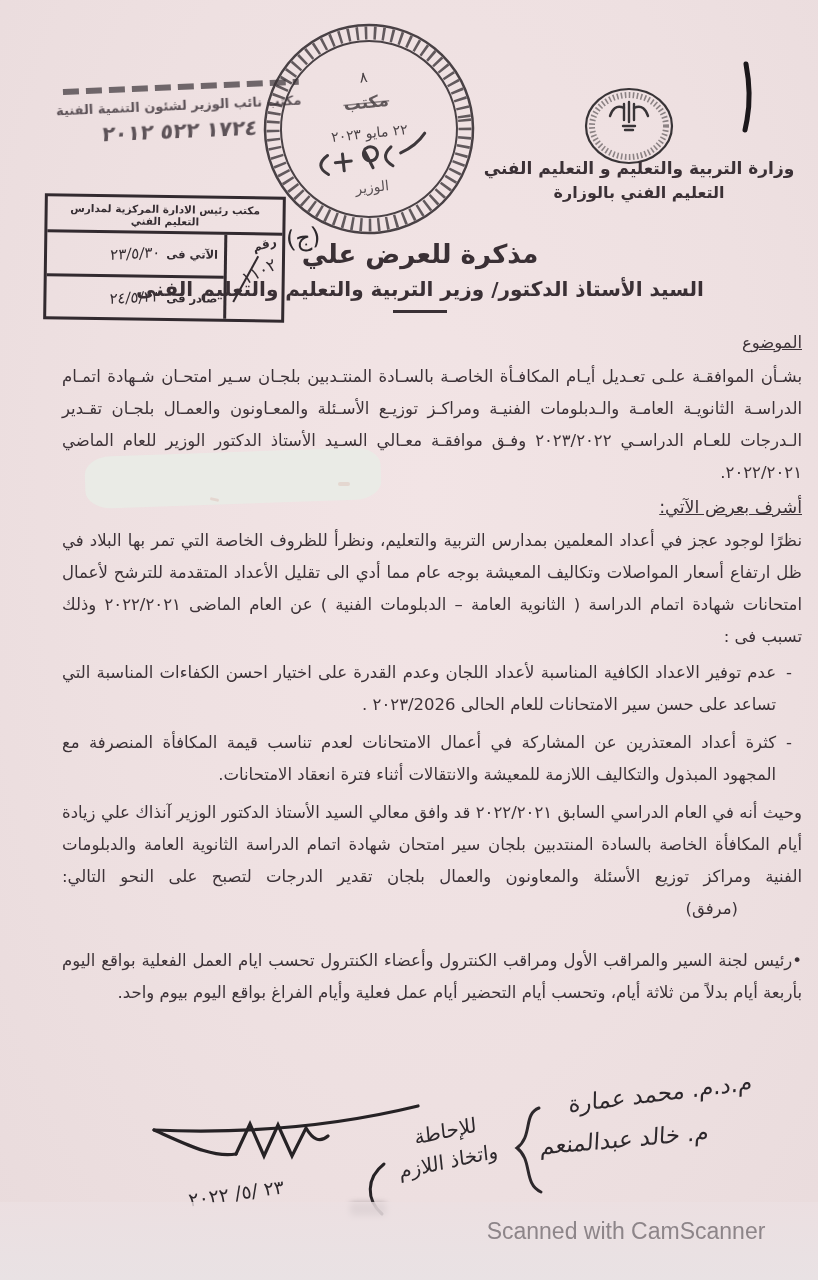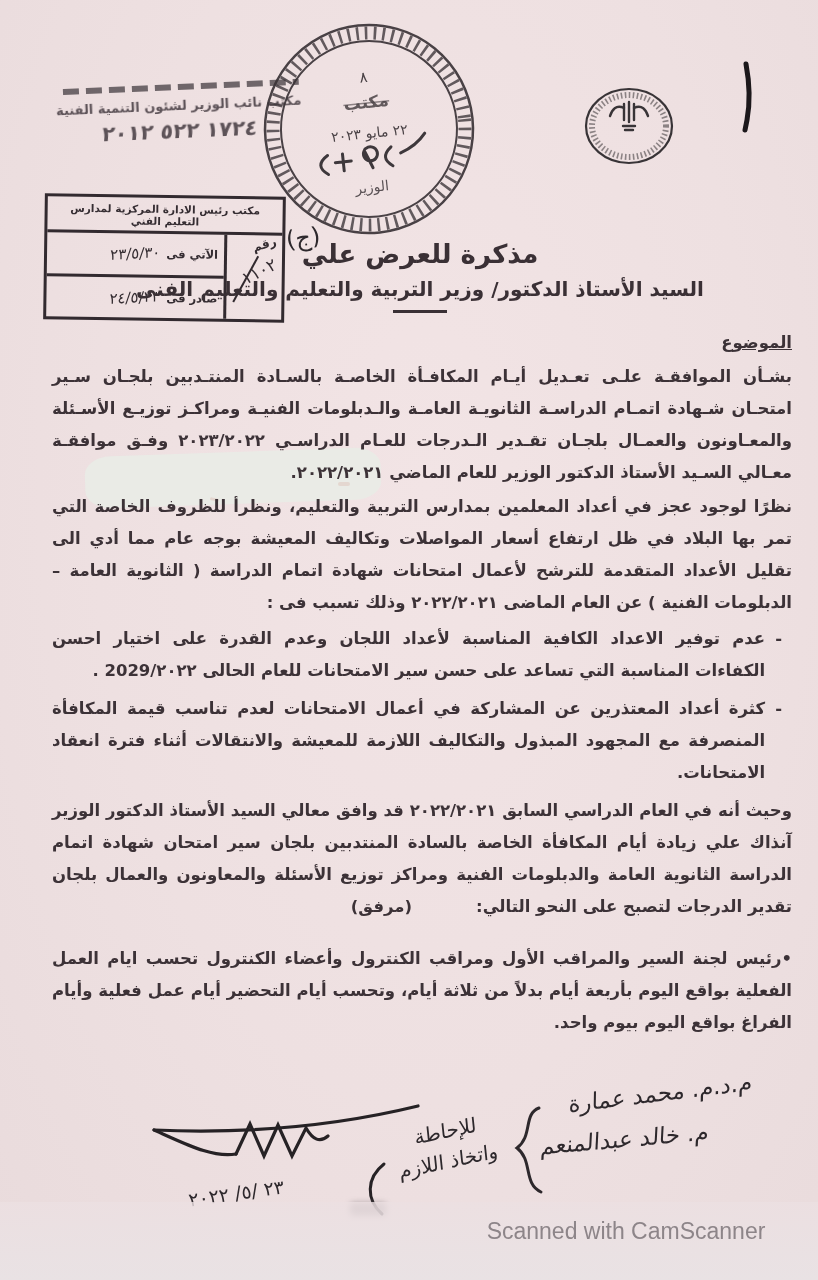--- a/index.html
+++ b/index.html
@@ -57,22 +57,22 @@
   .ministry-name .m1 { font-size:17px; }
   .ministry-name .m2 { font-size:16px; margin-top:5px; }
 
   .memo-title { position:absolute; left:120px; top:239px; width:600px; text-align:center;
     direction:rtl; font-weight:bold; color:#3a3035; z-index:5; }
   .memo-title .t1 { font-size:26px; }
   .memo-title .t2 { font-size:20px; margin-top:8px; }
   .memo-title .rule { width:54px; height:3px; background:#3a3035; margin:9px auto 0; }
 
   
-  .doc-body { position:absolute; left:52px; top:327px; width:740px; direction:rtl;
-    font-size:16.5px; font-weight:bold; line-height:32px; text-align:justify;
+  .doc-body { position:absolute; left:62px; top:327px; width:740px; direction:rtl;
+    font-size:16.5px; font-weight:normal; line-height:32px; text-align:justify;
     color:#3c3237; z-index:2; }
   .subject-label { text-decoration:underline; margin-bottom:2px; }
   .present-heading { text-decoration:underline; font-size:17.5px; margin:2px 0; }
   .dash-list { margin:4px 0; }
   .dash-item { display:flex; gap:10px; padding-right:10px; margin-bottom:6px; }
   .dash-item .mk { flex:0 0 auto; }
   .dash-item .tx { flex:1; }
   .para { margin-bottom:2px; }
   .attach { margin-inline-start:64px;margin-top:21px; }
   .b3 { margin-top:20px; }
@@ -135,20 +135,24 @@
       <path d="M41 22 C33 18 29 24 27 30"></path>
       <path d="M51 22 C59 18 63 24 65 30"></path>
       <path d="M40 40 h12 M42 44 h8"></path>
     </g>
   </svg>
 
   <svg class="pen-mark" viewBox="0 0 44 78">
     <path d="M24 6 C27 22 29 40 25 62 M25 62 l-2 10" stroke="#1c181b" stroke-width="5" fill="none" stroke-linecap="round"></path>
   </svg>
 
+  <div class="ministry-name">
+    <div class="m1">وزارة التربية والتعليم و التعليم الفني</div>
+    <div class="m2">التعليم الفني بالوزارة</div>
+  </div>
 
   <div class="registry-box">
     <div class="hdr">مكتب رئيس الادارة المركزية لمدارس التعليم الفني</div>
     <div class="grid">
       <div class="numcol">
         <span class="lbl">رقم</span>
         <span class="slash"></span>
         <span class="val">١١٠٢</span>
       </div>
       <div class="rows">
@@ -172,25 +176,26 @@
     <div class="rule"></div>
   </div>
 
   <div class="whiteout"></div>
   <div class="redmark" style="left:338px; top:482px; width:12px; height:4px;"></div>
   <div class="redmark" style="left:210px; top:498px; width:9px; height:3px; transform:rotate(12deg);"></div>
 
   <div class="doc-body">
     <div class="subject-label">الموضوع</div>
     <div class="para">بشـأن الموافقـة علـى تعـديل أيـام المكافـأة الخاصـة بالسـادة المنتـدبين بلجـان سـير امتحـان شـهادة اتمـام الدراسـة الثانويـة العامـة والـدبلومات الفنيـة ومراكـز توزيـع الأسـئلة والمعـاونون والعمـال بلجـان تقـدير الـدرجات للعـام الدراسـي ٢٠٢٣/٢٠٢٢ وفـق موافقـة معـالي السـيد الأستاذ الدكتور الوزير للعام الماضي ٢٠٢٢/٢٠٢١.</div>
+    <div class="present-heading">أشرف بعرض الآتي:</div>
     <div class="para">نظرًا لوجود عجز في أعداد المعلمين بمدارس التربية والتعليم، ونظرأ للظروف الخاصة التي تمر بها البلاد في ظل ارتفاع أسعار المواصلات وتكاليف المعيشة بوجه عام مما أدي الى تقليل الأعداد المتقدمة للترشح لأعمال امتحانات شهادة اتمام الدراسة ( الثانوية العامة – الدبلومات الفنية ) عن العام الماضى ٢٠٢٢/٢٠٢١ وذلك تسبب فى :</div>
     <div class="dash-list">
       <div class="dash-item">
         <span class="mk">-</span>
-        <span class="tx">عدم توفير الاعداد الكافية المناسبة لأعداد اللجان وعدم القدرة على اختيار احسن الكفاءات المناسبة التي تساعد على حسن سير الامتحانات للعام الحالى 2029/٢٠٢٢ .</span>
+        <span class="tx">عدم توفير الاعداد الكافية المناسبة لأعداد اللجان وعدم القدرة على اختيار احسن الكفاءات المناسبة التي تساعد على حسن سير الامتحانات للعام الحالى ٢٠٢٣/2026 .</span>
       </div>
       <div class="dash-item">
         <span class="mk">-</span>
         <span class="tx">كثرة أعداد المعتذرين عن المشاركة في أعمال الامتحانات لعدم تناسب قيمة المكافأة المنصرفة مع المجهود المبذول والتكاليف اللازمة للمعيشة والانتقالات أثناء فترة انعقاد الامتحانات.</span>
       </div>
     </div>
     <div class="para"><span>وحيث أنه في العام الدراسي السابق ٢٠٢٢/٢٠٢١ قد وافق معالي السيد الأستاذ الدكتور الوزير آنذاك علي زيادة أيام المكافأة الخاصة بالسادة المنتدبين بلجان سير امتحان شهادة اتمام الدراسة الثانوية العامة والدبلومات الفنية ومراكز توزيع الأسئلة والمعاونون والعمال بلجان تقدير الدرجات لتصبح على النحو التالي:</span><span class="attach">(مرفق)</span></div>
     <div class="para b3"><span>•</span><span>رئيس لجنة السير والمراقب الأول ومراقب الكنترول وأعضاء الكنترول تحسب ايام العمل الفعلية بواقع اليوم بأربعة أيام بدلاً من ثلاثة أيام، وتحسب أيام التحضير أيام عمل فعلية وأيام الفراغ بواقع اليوم بيوم واحد.</span></div>
   </div>
 

